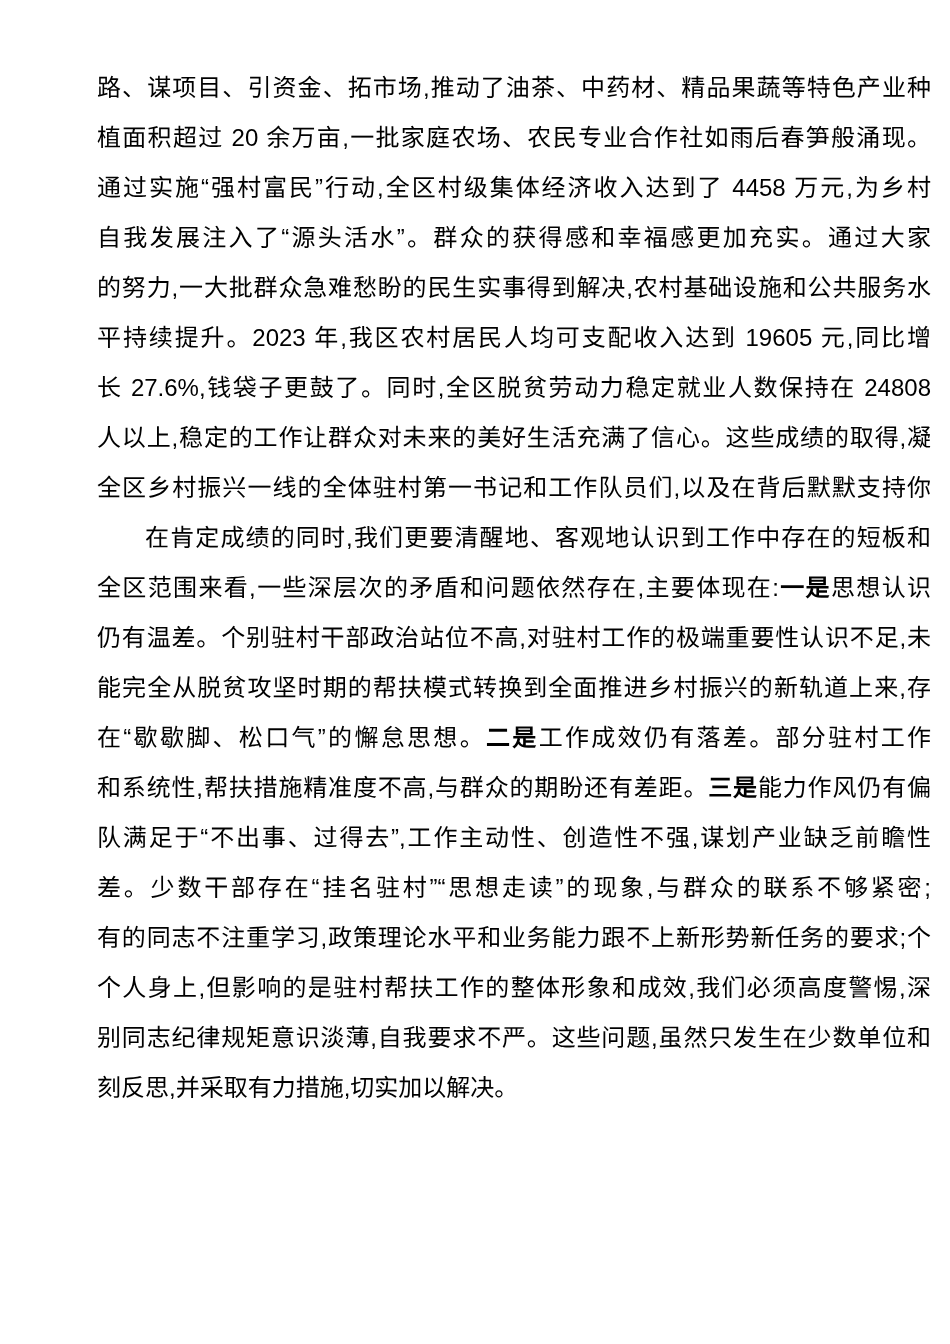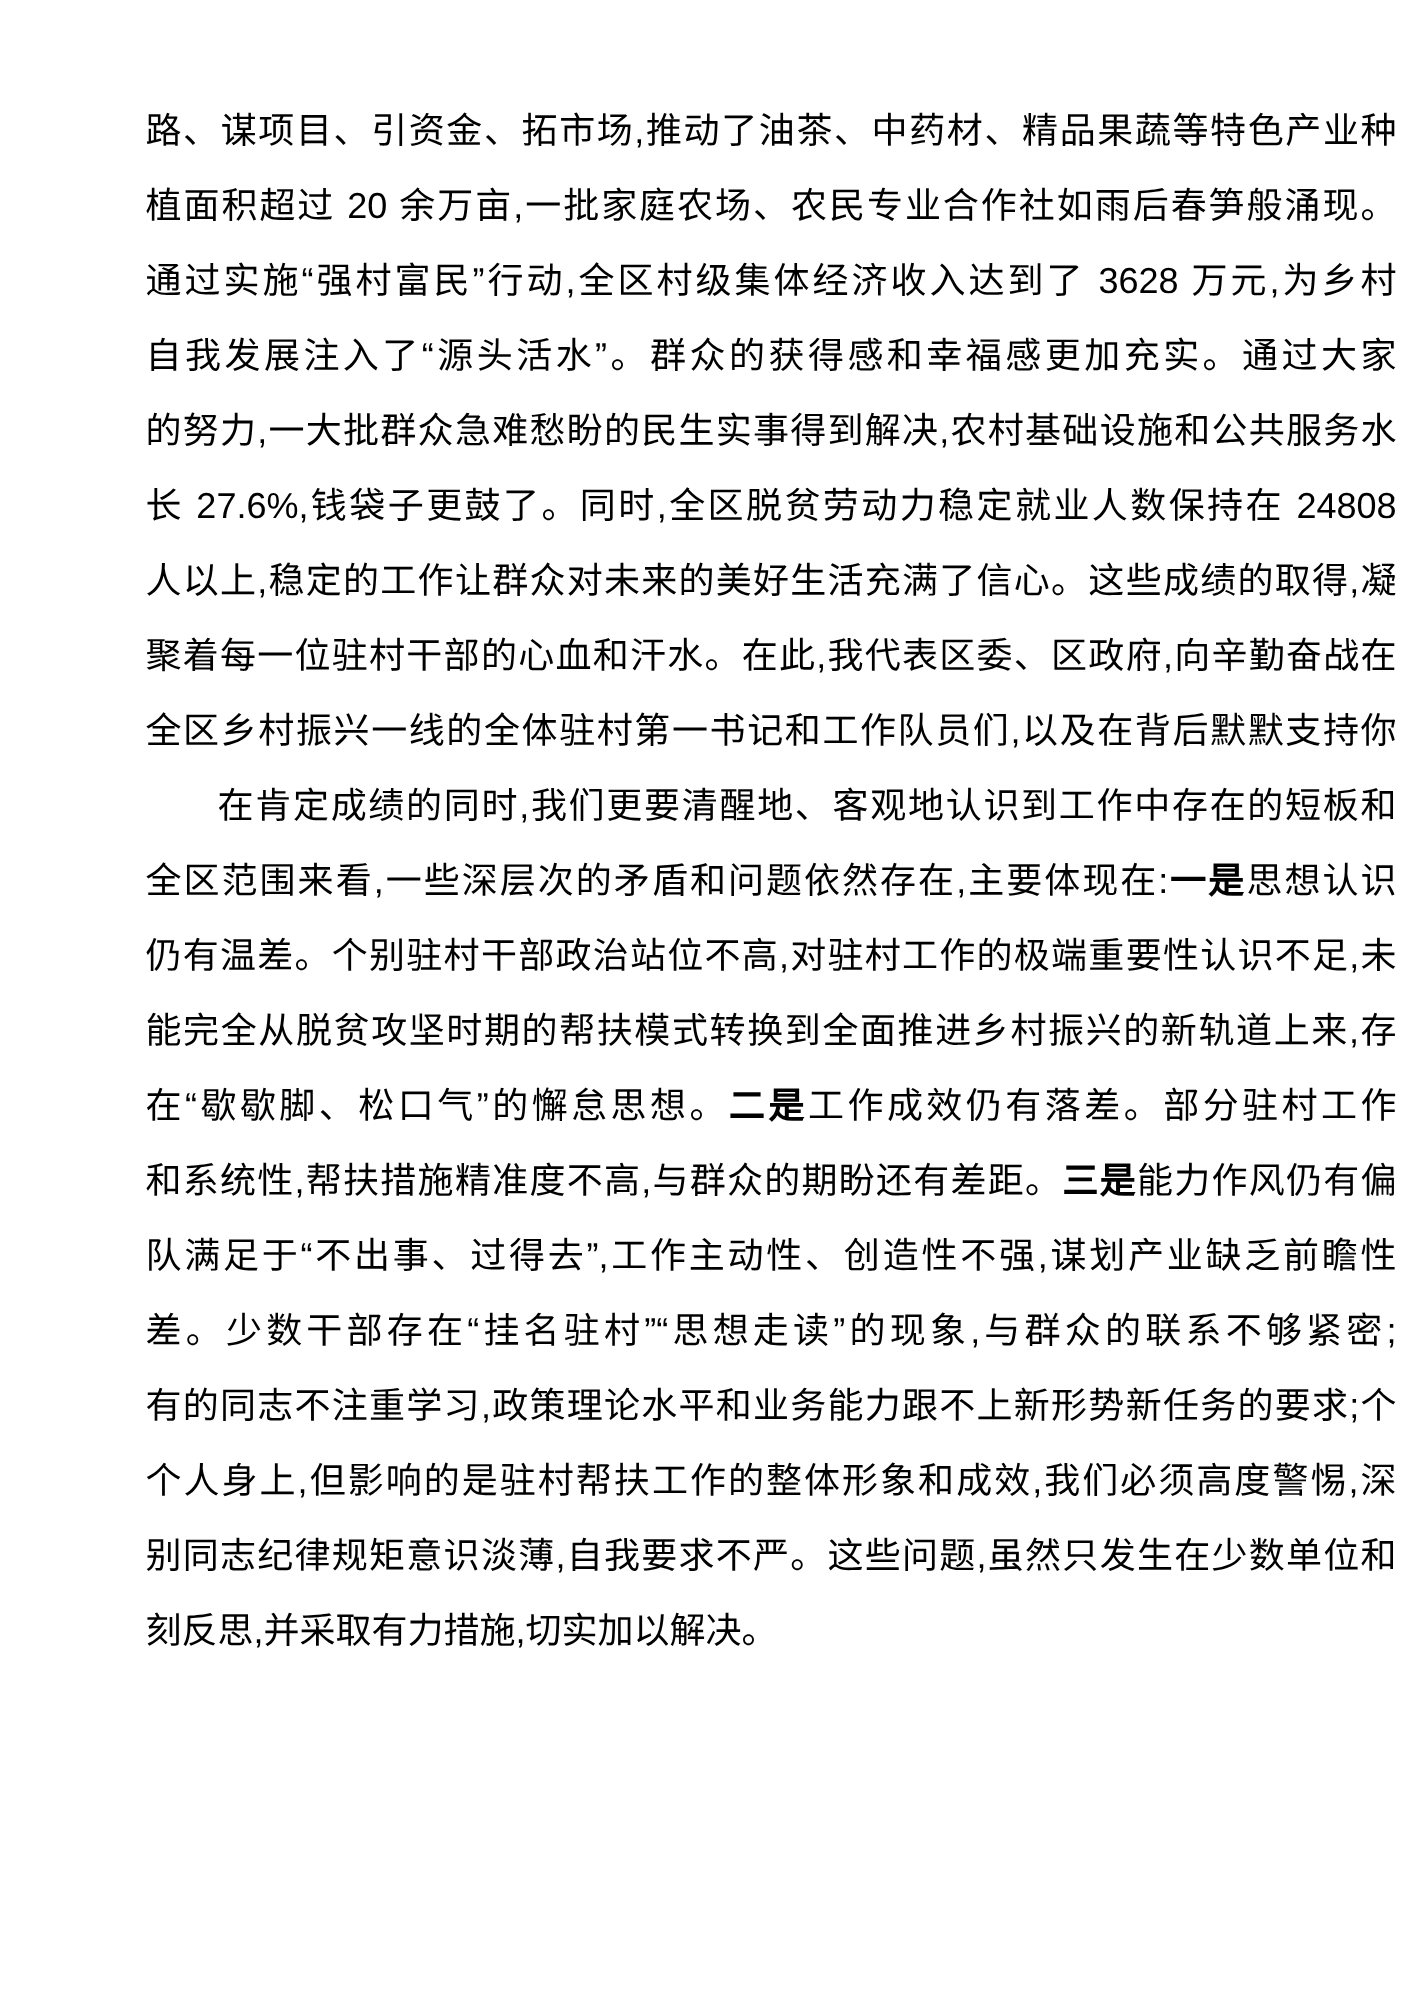--- a/index.html
+++ b/index.html
@@ -43,26 +43,26 @@
   .run { font-weight: normal; }
   .run.bold { font-weight: bold; }
 </style>
 </head>
 <body>
 
 <div class="page">
   <div id="doc">
       <div class="line"><span class="run">路、谋项目、引资金、拓市场,推动了油茶、中药材、精品果蔬等特色产业种</span></div>
       <div class="line"><span class="run">植面积超过 20 余万亩,一批家庭农场、农民专业合作社如雨后春笋般涌现。</span></div>
-      <div class="line"><span class="run">通过实施“强村富民”行动,全区村级集体经济收入达到了 3628 万元,为乡村</span></div>
+      <div class="line"><span class="run">通过实施“强村富民”行动,全区村级集体经济收入达到了 4458 万元,为乡村</span></div>
       <div class="line"><span class="run">自我发展注入了“源头活水”。群众的获得感和幸福感更加充实。通过大家</span></div>
       <div class="line"><span class="run">的努力,一大批群众急难愁盼的民生实事得到解决,农村基础设施和公共服务水</span></div>
+      <div class="line"><span class="run">平持续提升。2023 年,我区农村居民人均可支配收入达到 19605 元,同比增</span></div>
       <div class="line"><span class="run">长 27.6%,钱袋子更鼓了。同时,全区脱贫劳动力稳定就业人数保持在 24808</span></div>
       <div class="line"><span class="run">人以上,稳定的工作让群众对未来的美好生活充满了信心。这些成绩的取得,凝</span></div>
-      <div class="line"><span class="run">聚着每一位驻村干部的心血和汗水。在此,我代表区委、区政府,向辛勤奋战在</span></div>
       <div class="line"><span class="run">全区乡村振兴一线的全体驻村第一书记和工作队员们,以及在背后默默支持你</span></div>
       <div class="line indent"><span class="run">在肯定成绩的同时,我们更要清醒地、客观地认识到工作中存在的短板和</span></div>
       <div class="line"><span class="run">全区范围来看,一些深层次的矛盾和问题依然存在,主要体现在:</span><span class="run bold">一是</span><span class="run">思想认识</span></div>
       <div class="line"><span class="run">仍有温差。个别驻村干部政治站位不高,对驻村工作的极端重要性认识不足,未</span></div>
       <div class="line"><span class="run">能完全从脱贫攻坚时期的帮扶模式转换到全面推进乡村振兴的新轨道上来,存</span></div>
       <div class="line"><span class="run">在“歇歇脚、松口气”的懈怠思想。</span><span class="run bold">二是</span><span class="run">工作成效仍有落差。部分驻村工作</span></div>
       <div class="line"><span class="run">和系统性,帮扶措施精准度不高,与群众的期盼还有差距。</span><span class="run bold">三是</span><span class="run">能力作风仍有偏</span></div>
       <div class="line"><span class="run">队满足于“不出事、过得去”,工作主动性、创造性不强,谋划产业缺乏前瞻性</span></div>
       <div class="line"><span class="run">差。少数干部存在“挂名驻村”“思想走读”的现象,与群众的联系不够紧密;</span></div>
       <div class="line"><span class="run">有的同志不注重学习,政策理论水平和业务能力跟不上新形势新任务的要求;个</span></div>

